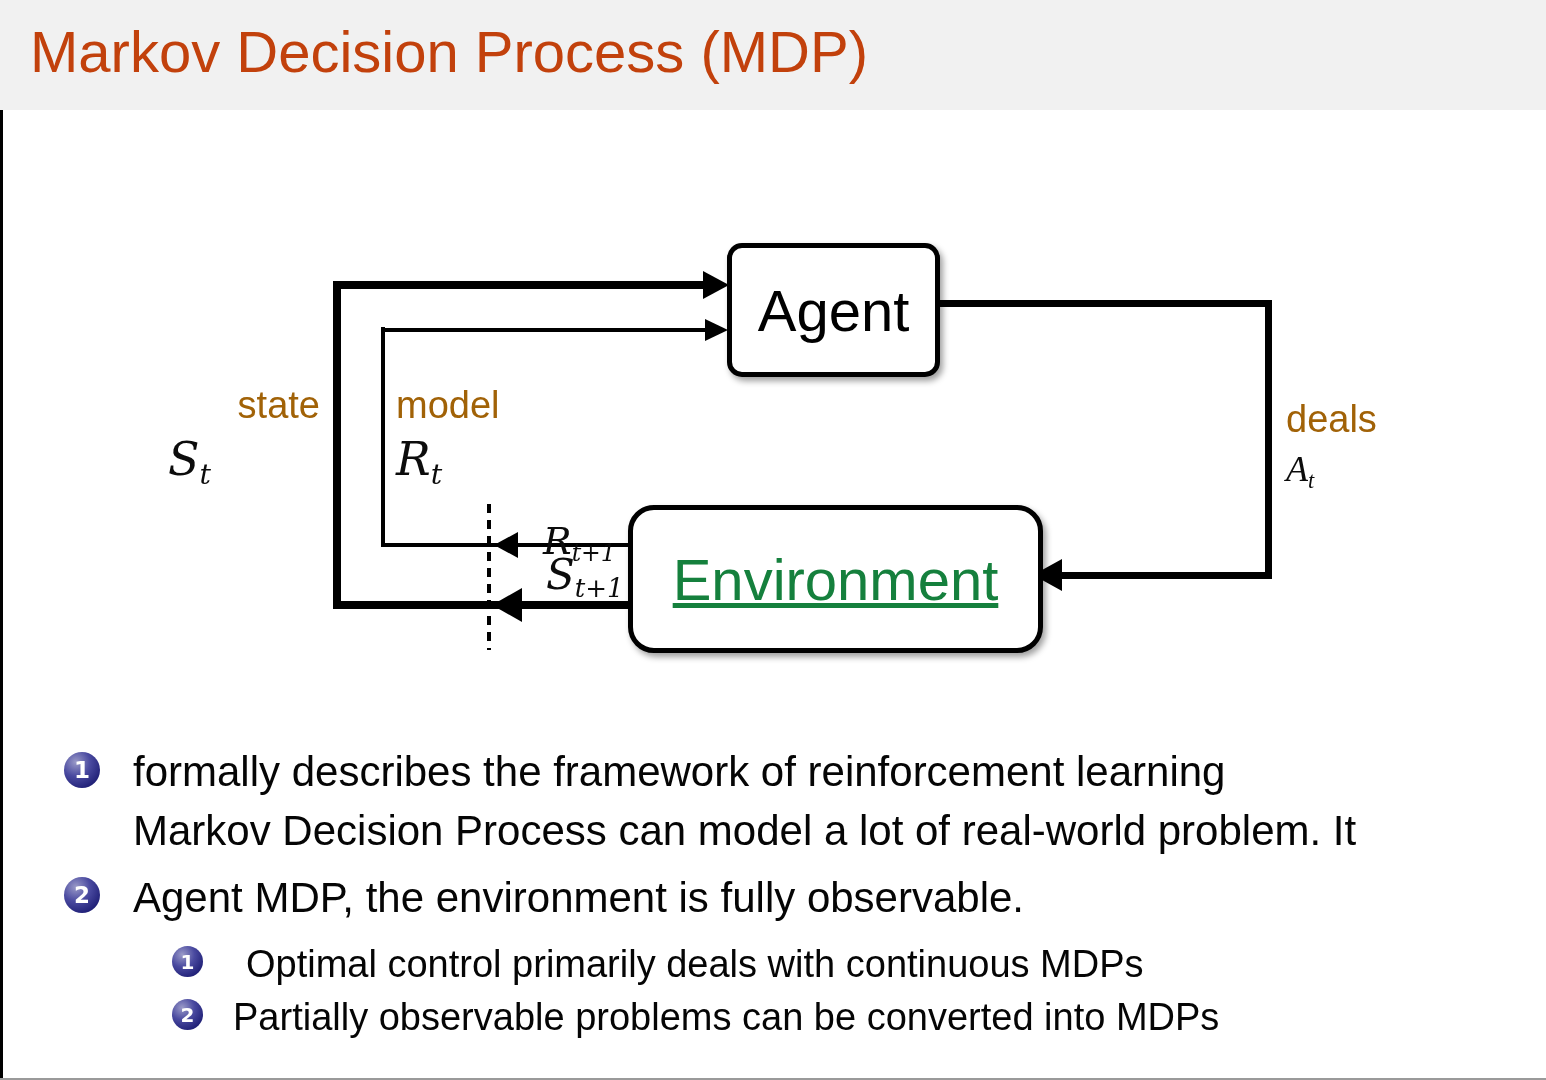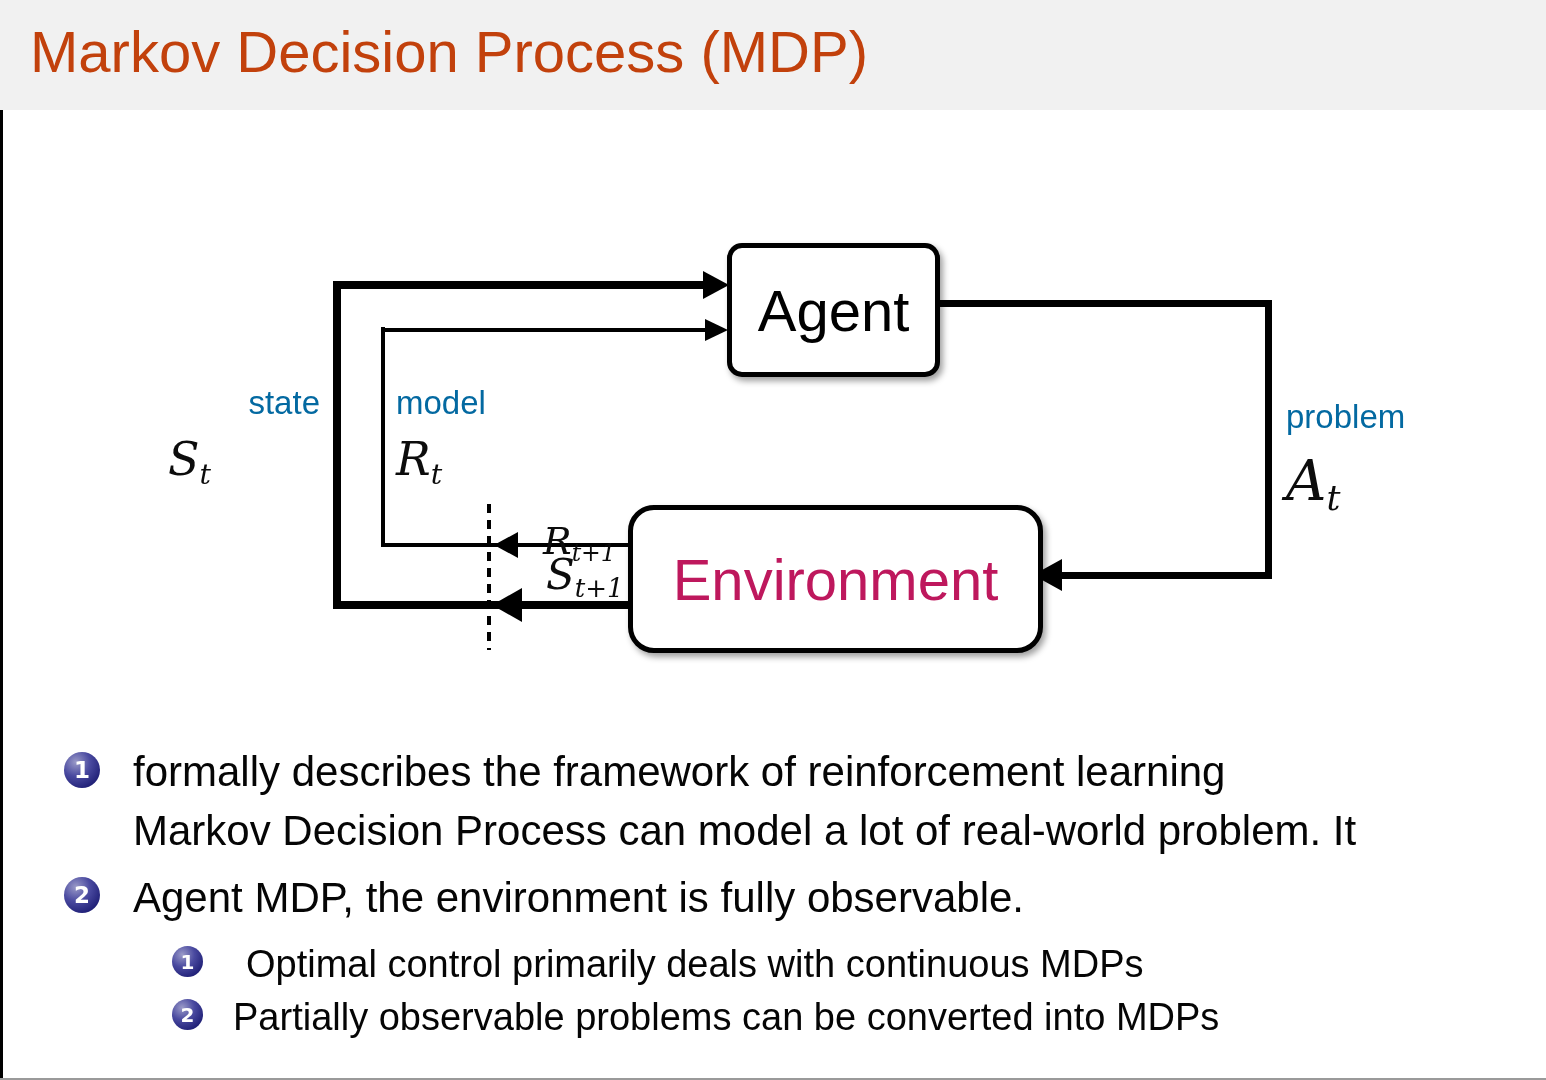--- a/index.html
+++ b/index.html
@@ -44,33 +44,33 @@
   #arr-s-dash{left:492px;top:588px;border-top:17px solid transparent;border-bottom:17px solid transparent;border-right:30px solid #000;}
 
   .box{
     position:absolute;background:#fff;border:5px solid #000;border-radius:22px;
     display:flex;align-items:center;justify-content:center;
     box-shadow:3px 4px 6px rgba(0,0,0,0.38);
   }
   #box-agent{left:727px;top:243px;width:203px;height:124px;border-radius:15px;}
   #box-agent span{font-size:58px;color:#000;}
   #box-env{left:628px;top:505px;width:405px;height:138px;border-radius:26px;}
-  #box-env span{font-size:58px;color:#be185d;}
+  #box-env span{font-size:58px;color:#15803d;text-decoration:underline;}
 
-  .lbl{position:absolute;font-size:33px;color:#0369a1;white-space:nowrap;}
+  .lbl{position:absolute;font-size:38px;color:#a16207;white-space:nowrap;}
   #lbl-state{left:180px;top:384px;width:140px;text-align:right;}
   #lbl-reward{left:396px;top:384px;}
   #lbl-action{left:1286px;top:398px;}
 
   .sym{position:absolute;font-family:"DejaVu Serif",serif;font-style:italic;color:#0c0c0c;white-space:nowrap;}
   .sym i{font-style:italic;font-weight:normal;}
   .sym sub{font-size:0.62em;vertical-align:-0.3em;letter-spacing:0;}
   #sym-state{left:168px;top:432px;width:118px;text-align:left;font-size:46px;}
   #sym-reward{left:396px;top:432px;font-size:46px;}
-  #sym-action{left:1286px;top:448px;font-size:56px;}
+  #sym-action{left:1286px;top:448px;font-size:36px;font-family:Liberation Serif, serif;}
   #sym-next-reward{left:543px;top:519px;font-size:38px;}
   #sym-next-state{left:546px;top:550px;font-size:42px;}
 
   
   .ball{
     position:absolute;border-radius:50%;color:#fff;
     display:flex;align-items:center;justify-content:center;
     background:radial-gradient(circle at 33% 28%, #9a9ac8 0%, #4a4aa0 40%, #23237a 75%, #15155e 100%);
     font-family:"DejaVu Sans",sans-serif;font-weight:bold;
   }
@@ -121,21 +121,21 @@
 
     <div class="box" id="box-agent">
       <span>Agent</span>
     </div>
     <div class="box" id="box-env">
       <span>Environment</span>
     </div>
 
     <div class="lbl" id="lbl-state">state</div>
     <div class="lbl" id="lbl-reward">model</div>
-    <div class="lbl" id="lbl-action">problem</div>
+    <div class="lbl" id="lbl-action">deals</div>
 
     <div class="sym" id="sym-state"><i>S</i><sub>t</sub></div>
     <div class="sym" id="sym-reward"><i>R</i><sub>t</sub></div>
     <div class="sym" id="sym-action"><i>A</i><sub>t</sub></div>
     <div class="sym" id="sym-next-reward"><i>R</i><sub>t+1</sub></div>
     <div class="sym" id="sym-next-state"><i>S</i><sub>t+1</sub></div>
   </div>
 
   <section>
     <div class="ball ball-main" id="ball-1">

